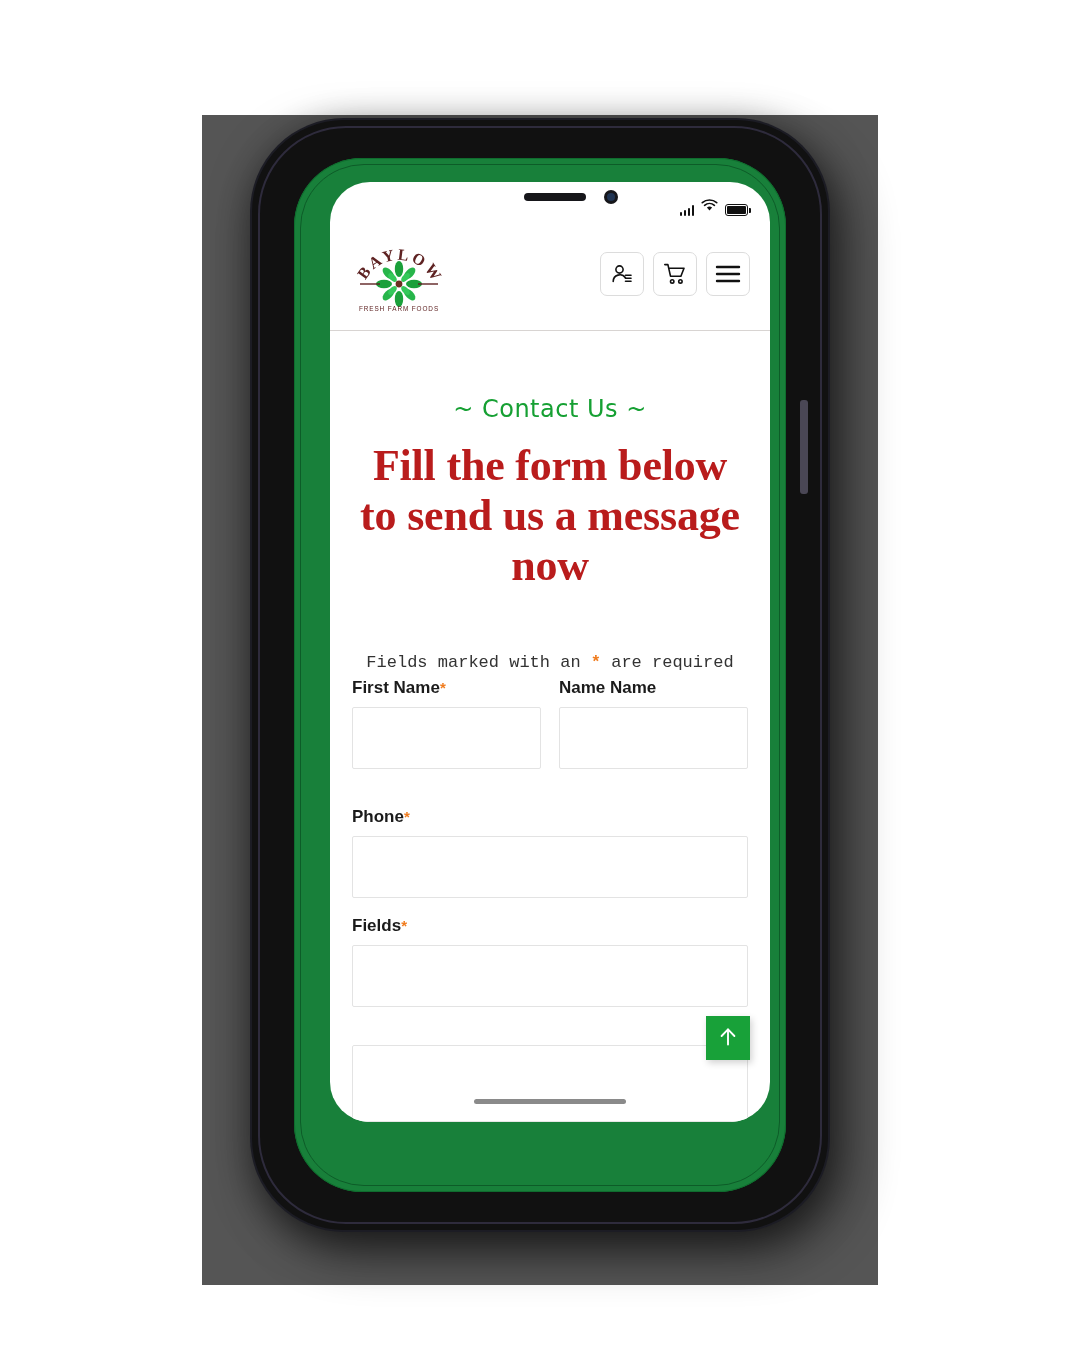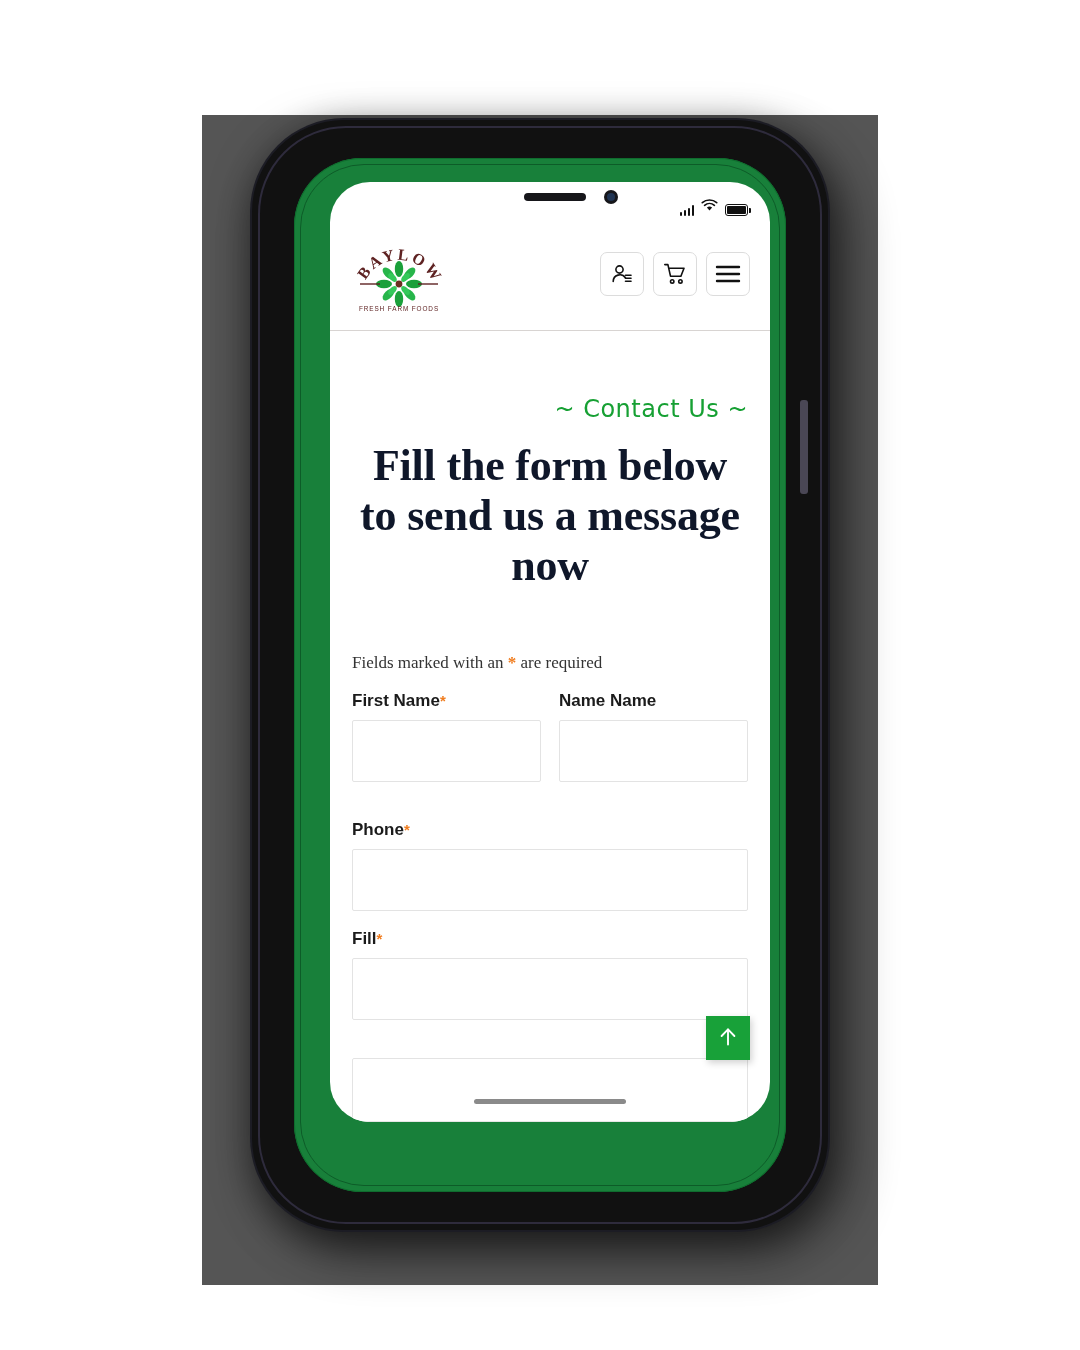--- a/index.html
+++ b/index.html
@@ -191,52 +191,53 @@
     display: flex;
     align-items: center;
     justify-content: center;
   }
   .hbtn svg { display: block; }
 
   
   .content { padding: 0 22px; }
 
   .eyebrow {
-    text-align: right;
+    text-align: center;
     color: #16a033;
     font-family: "DejaVu Sans", sans-serif;
     font-size: 24px;
     font-weight: 400;
     letter-spacing: 0.5px;
     margin-top: 64px;
   }
 
   .headline {
     text-align: center;
-    color: #0f172a;
+    color: #b91c1c;
     font-family: "Liberation Serif", serif;
     font-weight: 700;
     font-size: 44px;
     line-height: 1.14;
     margin-top: 18px;
     letter-spacing: -0.2px;
   }
 
   .required-note {
     margin-top: 62px;
     font-size: 17px;
     color: #333333;
-    font-family: Liberation Serif, serif;
+    font-family: Liberation Mono, monospace;
+    text-align: center;
   }
   .ast { color: #f07c1e; font-weight: 700; }
 
   .form-row {
     display: flex;
     gap: 18px;
-    margin-top: 18px;
+    margin-top: 6px;
   }
   .field { flex: 1; min-width: 0; }
 
   .field-label {
     font-size: 17px;
     font-weight: 700;
     color: #1b1b1b;
     display: block;
     margin-bottom: 9px;
   }
@@ -448,21 +449,21 @@
 
     <div class="form-row field-block">
       <div class="field">
         <label class="field-label">
           <span>Phone</span><span class="ast">*</span>
         </label>
         <input class="text-input" type="tel" placeholder="" style="">
       </div>
       <div class="field">
         <label class="field-label">
-          <span>Fill</span><span class="ast">*</span>
+          <span>Fields</span><span class="ast">*</span>
         </label>
         <input class="text-input" type="email" placeholder="" style="">
       </div>
     </div>
 
     <div class="field-block">
       <textarea class="textarea" placeholder="" style=""></textarea>
     </div>
 
   </div>

